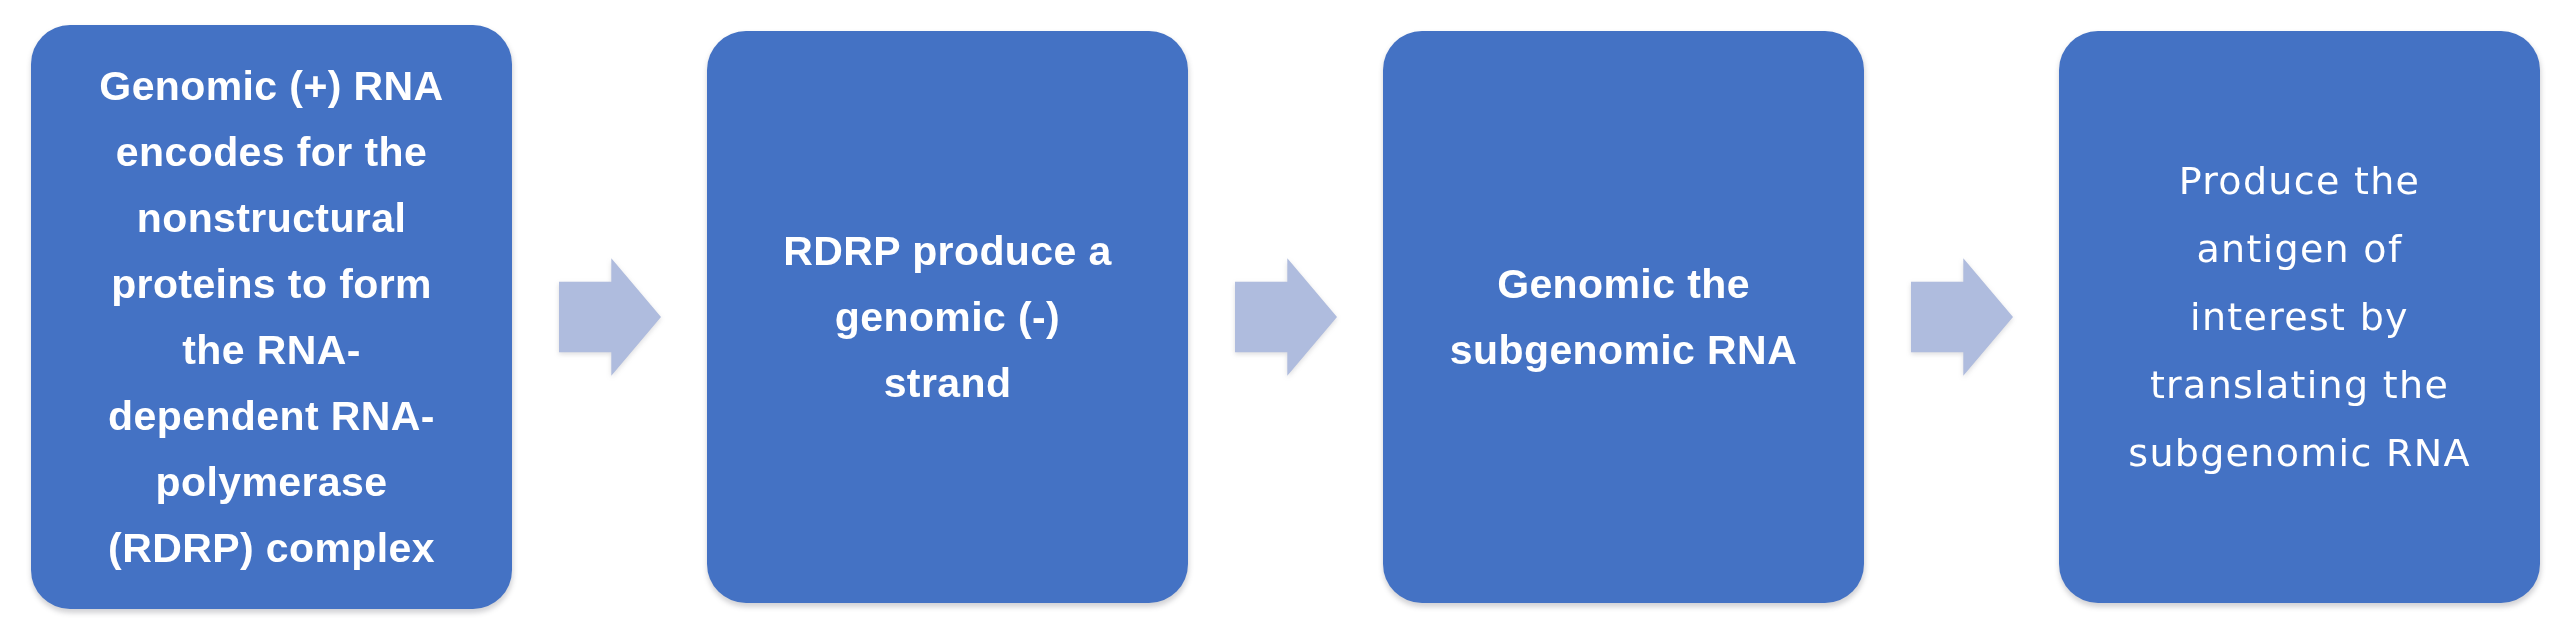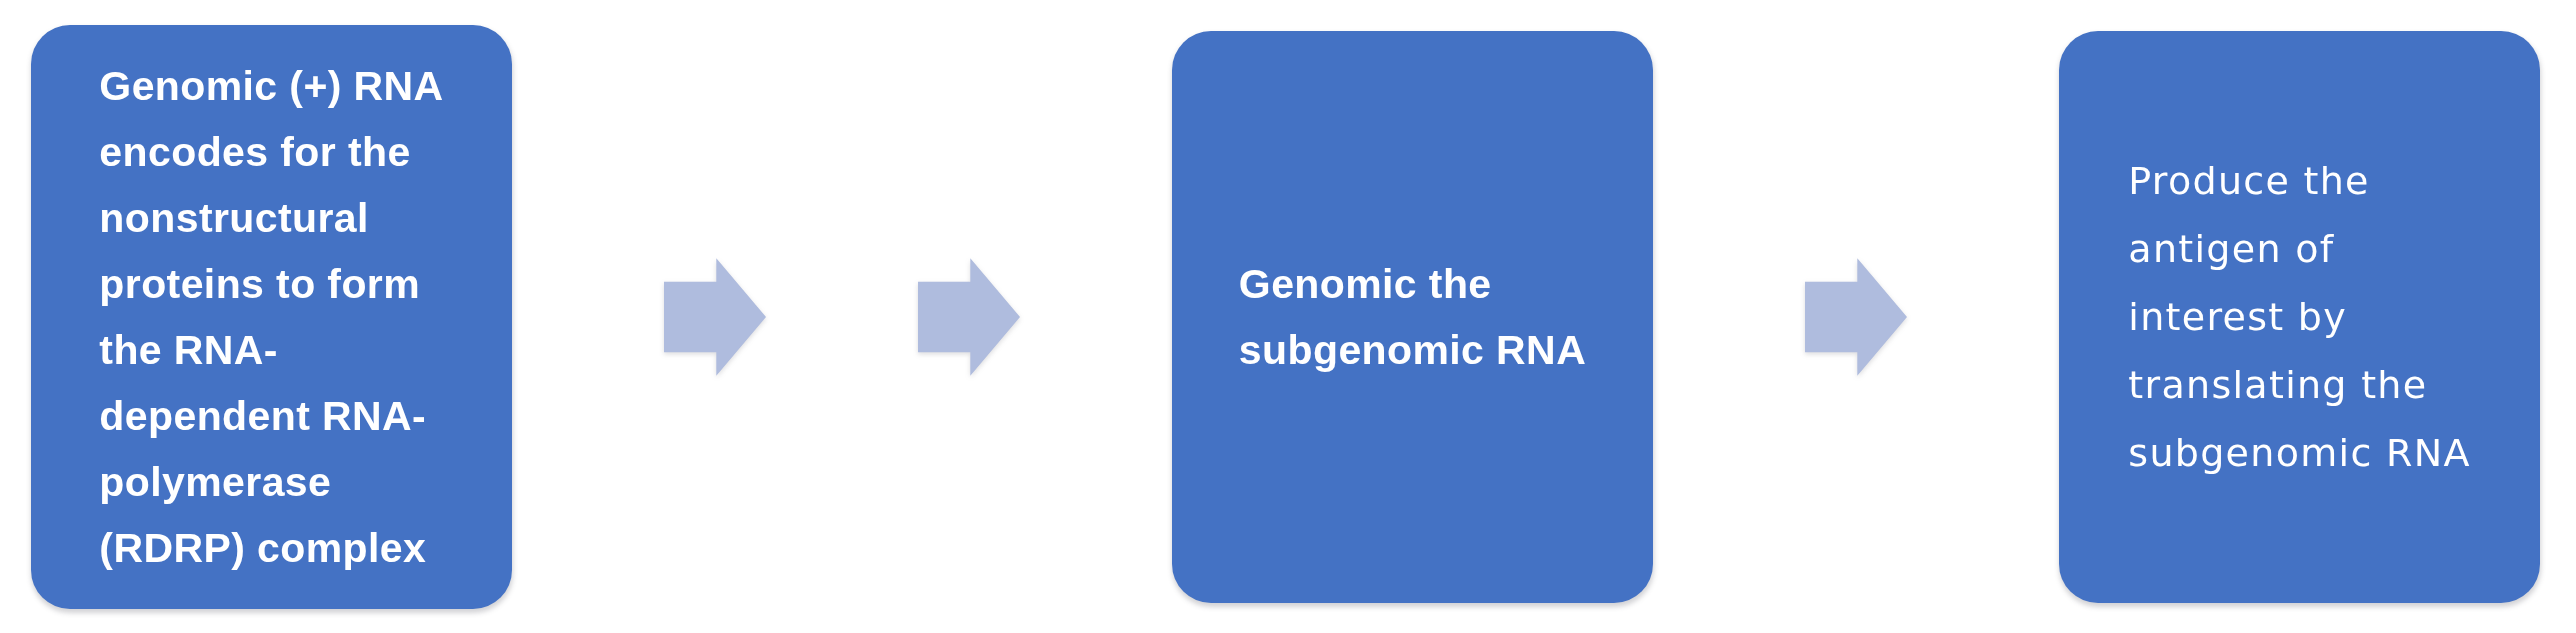--- a/index.html
+++ b/index.html
@@ -36,21 +36,21 @@
     justify-content: center;
     align-items: center;
     padding: 17.5px 24.5px;
     box-shadow: 0.9px 3.5px 5.2px rgba(80, 80, 90, 0.25);
   }
   .step.step-first {
     height: 584px;
   }
   .step-text {
     white-space: pre-line;
-    text-align: left;
+    text-align: center;
     color: var(--text-color);
     font-size: 41px;
     line-height: 66px;
     font-weight: 700;
     letter-spacing: 0.4px;
   }
   .step.step-alt-font .step-text {
     font-family: "DejaVu Sans", sans-serif;
     font-size: 38px;
     line-height: 68px;
@@ -80,20 +80,25 @@
 the RNA-
 dependent RNA-
 polymerase
 (RDRP) complex</div>
   </div>
 
   <svg class="arrow" viewBox="0 0 117 135">
     <polygon points="0,27 60,27 60,0 117,67.5 60,135 60,108 0,108"></polygon>
   </svg>
 
+  <div class="step">
+    <div class="step-text">RDRP produce a
+genomic (-)
+strand</div>
+  </div>
 
   <svg class="arrow" viewBox="0 0 117 135">
     <polygon points="0,27 60,27 60,0 117,67.5 60,135 60,108 0,108"></polygon>
   </svg>
 
   <div class="step">
     <div class="step-text">Genomic the
 subgenomic RNA</div>
   </div>
 

